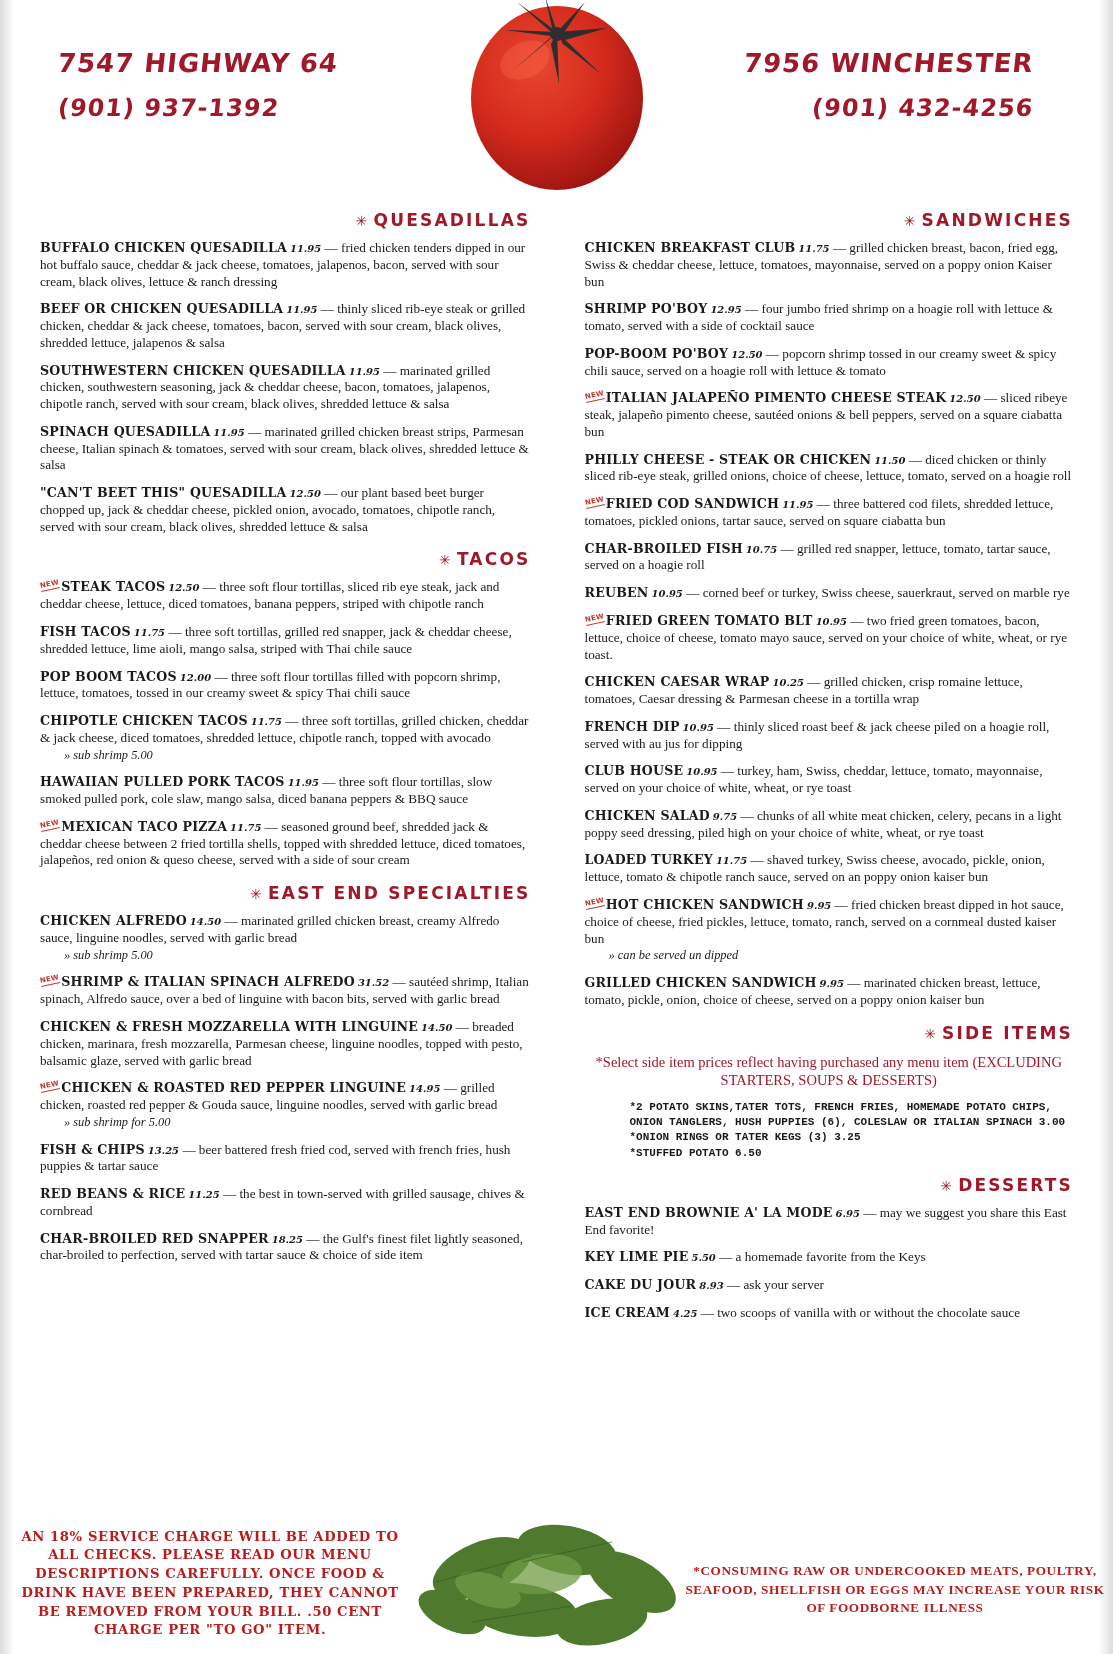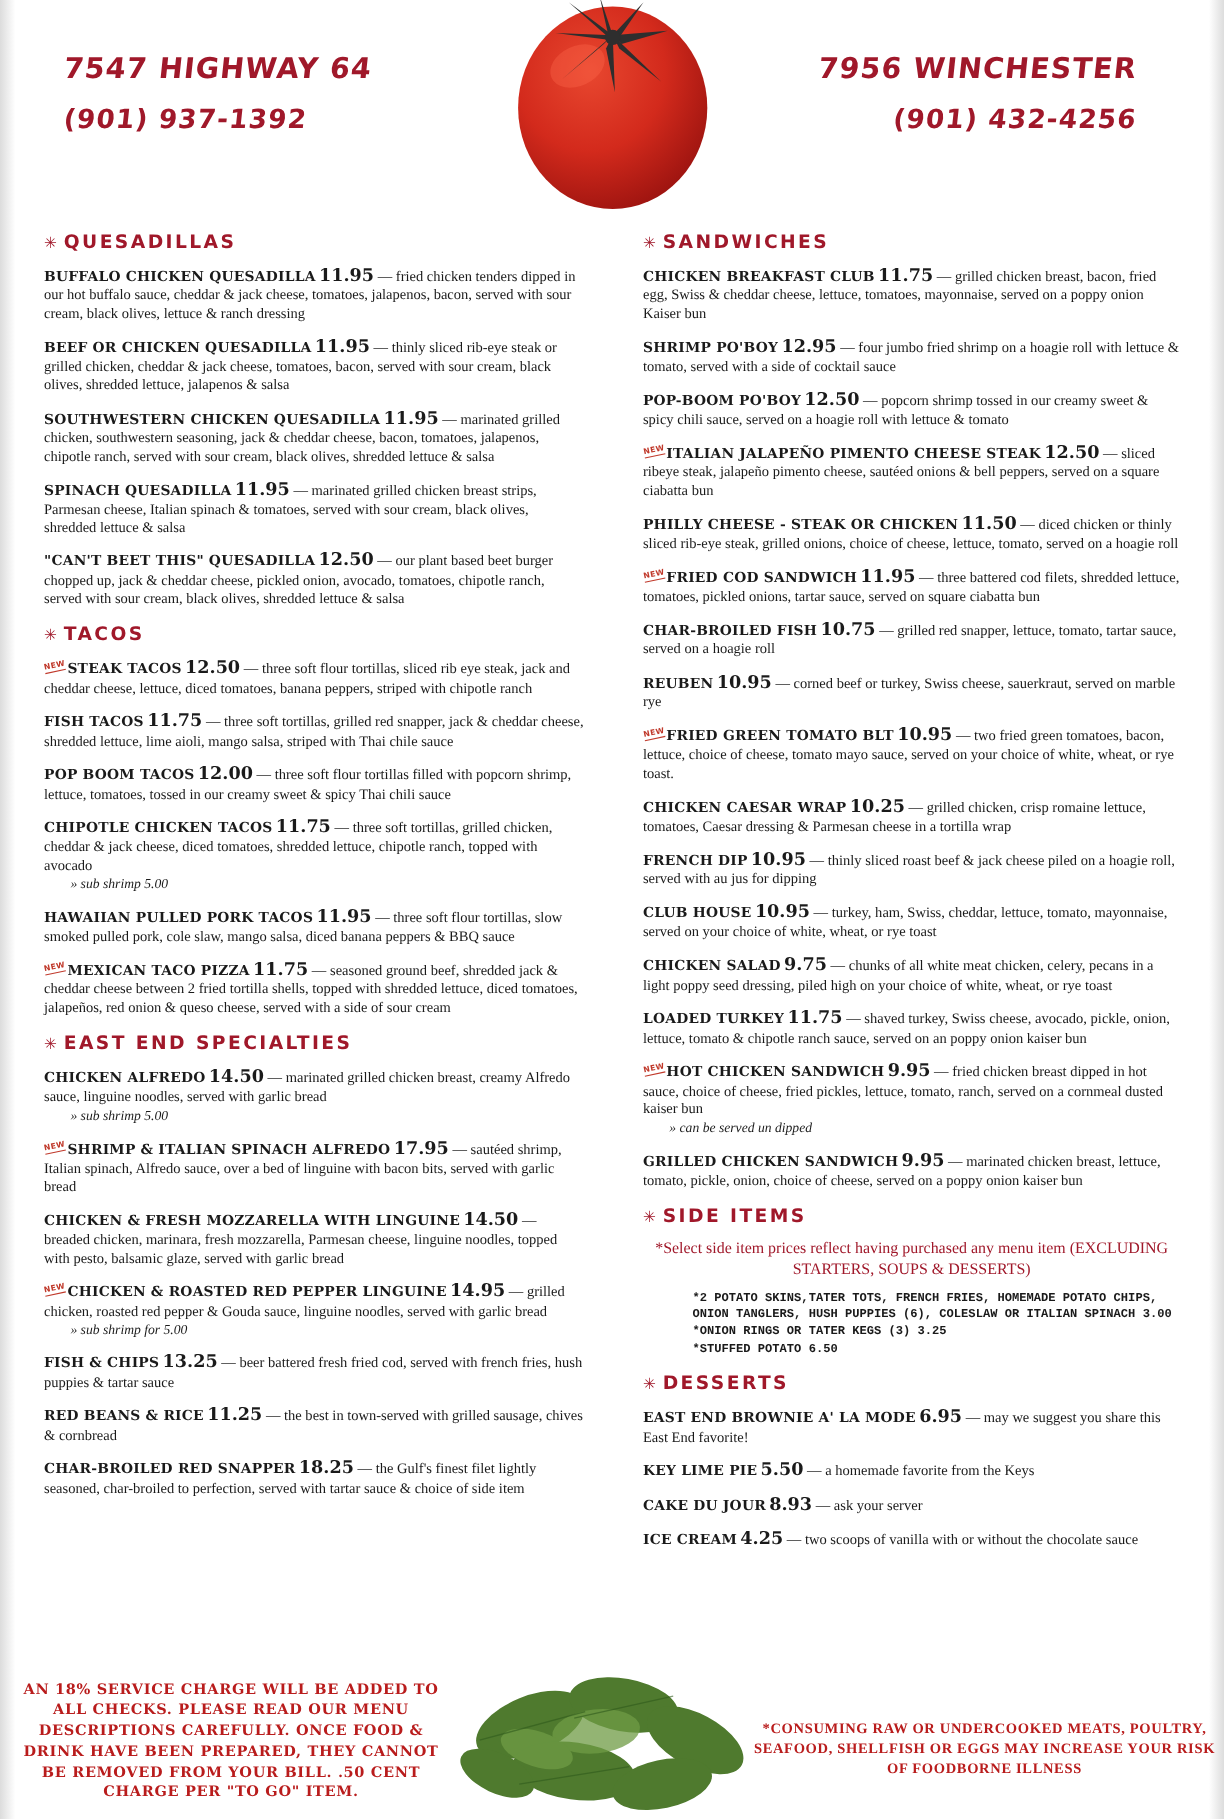--- a/index.html
+++ b/index.html
@@ -39,21 +39,21 @@
   .columns{
     position:absolute;top:196px;left:0;right:0;
     display:flex;
     padding:0 40px;
     box-sizing:border-box;
   }
   .col{width:50%;box-sizing:border-box;}
   .col-left{padding-right:26px;}
   .col-right{padding-left:28px;}
   h2.section{
-    text-align:left;
+    text-align:right;
     color:#a0182a;
     font-family:"DejaVu Sans", sans-serif;
     font-size:17px;
     letter-spacing:2.2px;
     font-weight:bold;
     margin:14px 0 10px 0;
   }
   h2.section .star{font-size:14px;margin-right:4px;}
   .item{
     margin:0 0 11px 0;
@@ -63,22 +63,23 @@
   }
   .item .nm{
     font-family:"DejaVu Serif", serif;
     font-weight:bold;
     font-size:12.6px;
     letter-spacing:.2px;
   }
   .item .pr{
     font-family:"DejaVu Serif", serif;
     font-weight:bold;
-    font-size:16px;
+    font-size:10px;
     margin-left:3px;
+    font-style:italic;
   }
   .item .ds{font-size:13.2px;}
   .sub{
     display:block;
     font-style:italic;
     font-size:12.4px;
     margin-left:24px;
     margin-top:1px;
   }
   .newtag{
@@ -188,21 +189,21 @@
         <p class="item"><span class="nm">"CAN'T BEET THIS" QUESADILLA</span><span class="pr">12.50</span><span> — </span><span class="ds">our plant based beet burger chopped up, jack &amp; cheddar cheese, pickled onion, avocado, tomatoes, chipotle ranch, served with sour cream, black olives, shredded lettuce &amp; salsa</span></p>
         <h2 class="section"><span class="star">✳</span><span>TACOS</span></h2>
         <p class="item"><span class="newtag"><span class="u">NEW</span></span><span class="nm">STEAK TACOS</span><span class="pr">12.50</span><span> — </span><span class="ds">three soft flour tortillas, sliced rib eye steak, jack and cheddar cheese, lettuce, diced tomatoes, banana peppers, striped with chipotle ranch</span></p>
         <p class="item"><span class="nm">FISH TACOS</span><span class="pr">11.75</span><span> — </span><span class="ds">three soft tortillas, grilled red snapper, jack &amp; cheddar cheese, shredded lettuce, lime aioli, mango salsa, striped with Thai chile sauce</span></p>
         <p class="item"><span class="nm">POP BOOM TACOS</span><span class="pr">12.00</span><span> — </span><span class="ds">three soft flour tortillas filled with popcorn shrimp, lettuce, tomatoes, tossed in our creamy sweet &amp; spicy Thai chili sauce</span></p>
         <p class="item"><span class="nm">CHIPOTLE CHICKEN TACOS</span><span class="pr">11.75</span><span> — </span><span class="ds">three soft tortillas, grilled chicken, cheddar &amp; jack cheese, diced tomatoes, shredded lettuce, chipotle ranch, topped with avocado</span><span class="sub">» sub shrimp 5.00</span></p>
         <p class="item"><span class="nm">HAWAIIAN PULLED PORK TACOS</span><span class="pr">11.95</span><span> — </span><span class="ds">three soft flour tortillas, slow smoked pulled pork, cole slaw, mango salsa, diced banana peppers &amp; BBQ sauce</span></p>
         <p class="item"><span class="newtag"><span class="u">NEW</span></span><span class="nm">MEXICAN TACO PIZZA</span><span class="pr">11.75</span><span> — </span><span class="ds">seasoned ground beef, shredded jack &amp; cheddar cheese between 2 fried tortilla shells, topped with shredded lettuce, diced tomatoes, jalapeños, red onion &amp; queso cheese, served with a side of sour cream</span></p>
         <h2 class="section"><span class="star">✳</span><span>EAST END SPECIALTIES</span></h2>
         <p class="item"><span class="nm">CHICKEN ALFREDO</span><span class="pr">14.50</span><span> — </span><span class="ds">marinated grilled chicken breast, creamy Alfredo sauce, linguine noodles, served with garlic bread</span><span class="sub">» sub shrimp 5.00</span></p>
-        <p class="item"><span class="newtag"><span class="u">NEW</span></span><span class="nm">SHRIMP &amp; ITALIAN SPINACH ALFREDO</span><span class="pr">17.95</span><span> — </span><span class="ds">sautéed shrimp, Italian spinach, Alfredo sauce, over a bed of linguine with bacon bits, served with garlic bread</span></p>
+        <p class="item"><span class="newtag"><span class="u">NEW</span></span><span class="nm">SHRIMP &amp; ITALIAN SPINACH ALFREDO</span><span class="pr">31.52</span><span> — </span><span class="ds">sautéed shrimp, Italian spinach, Alfredo sauce, over a bed of linguine with bacon bits, served with garlic bread</span></p>
         <p class="item"><span class="nm">CHICKEN &amp; FRESH MOZZARELLA WITH LINGUINE</span><span class="pr">14.50</span><span> — </span><span class="ds">breaded chicken, marinara, fresh mozzarella, Parmesan cheese, linguine noodles, topped with pesto, balsamic glaze, served with garlic bread</span></p>
         <p class="item"><span class="newtag"><span class="u">NEW</span></span><span class="nm">CHICKEN &amp; ROASTED RED PEPPER LINGUINE</span><span class="pr">14.95</span><span> — </span><span class="ds">grilled chicken, roasted red pepper &amp; Gouda sauce, linguine noodles, served with garlic bread</span><span class="sub">» sub shrimp for 5.00</span></p>
         <p class="item"><span class="nm">FISH &amp; CHIPS</span><span class="pr">13.25</span><span> — </span><span class="ds">beer battered fresh fried cod, served with french fries, hush puppies &amp; tartar sauce</span></p>
         <p class="item"><span class="nm">RED BEANS &amp; RICE</span><span class="pr">11.25</span><span> — </span><span class="ds">the best in town-served with grilled sausage, chives &amp; cornbread</span></p>
         <p class="item"><span class="nm">CHAR-BROILED RED SNAPPER</span><span class="pr">18.25</span><span> — </span><span class="ds">the Gulf's finest filet lightly seasoned, char-broiled to perfection, served with tartar sauce &amp; choice of side item</span></p>
       </div>
     <div class="col col-right" id="col-right">
         <h2 class="section"><span class="star">✳</span><span>SANDWICHES</span></h2>
         <p class="item"><span class="nm">CHICKEN BREAKFAST CLUB</span><span class="pr">11.75</span><span> — </span><span class="ds">grilled chicken breast, bacon, fried egg, Swiss &amp; cheddar cheese, lettuce, tomatoes, mayonnaise, served on a poppy onion Kaiser bun</span></p>
         <p class="item"><span class="nm">SHRIMP PO'BOY</span><span class="pr">12.95</span><span> — </span><span class="ds">four jumbo fried shrimp on a hoagie roll with lettuce &amp; tomato, served with a side of cocktail sauce</span></p>

